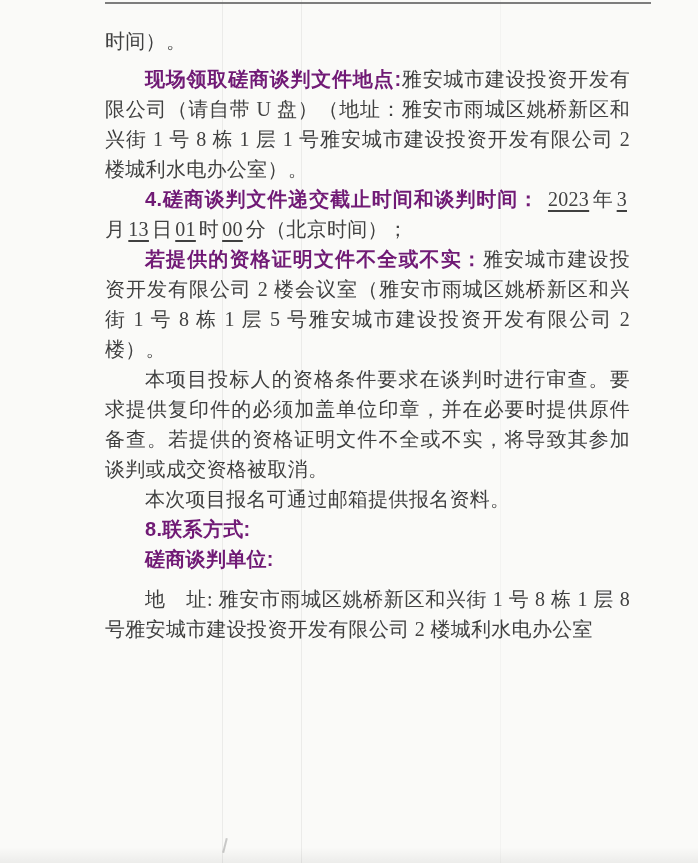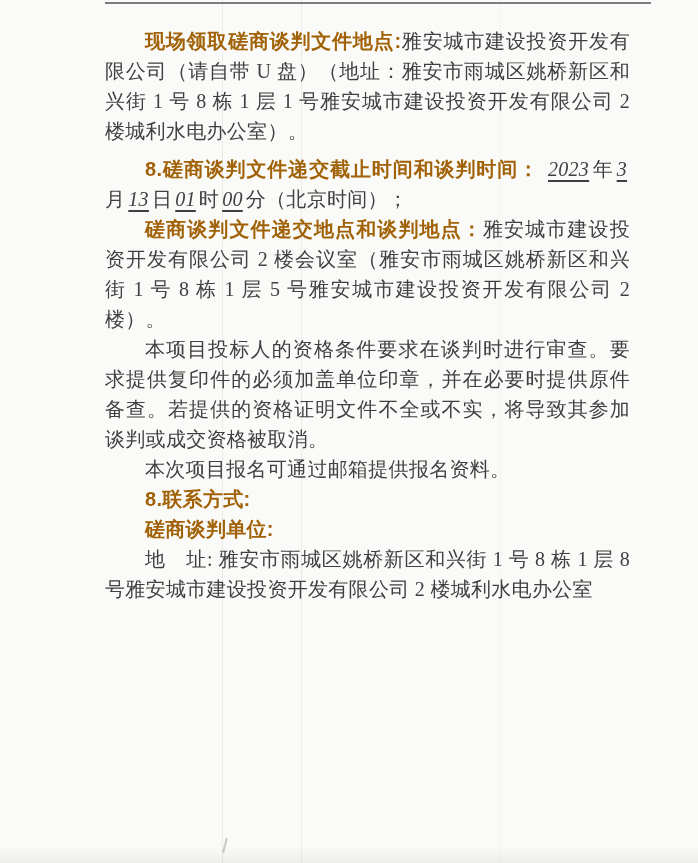--- a/index.html
+++ b/index.html
@@ -41,41 +41,41 @@
     text-align:justify;
     letter-spacing:0.3px;
   }
   .para{margin:0;}
   .para.indent{text-indent:2em;}
   .content .para:nth-child(2){margin-top:8px;}
   .content .para:nth-child(9){margin-top:10px;}
   .seg-b{
     font-weight:bold;
     font-family:"Liberation Sans","DejaVu Sans",sans-serif;
-    color:#a16207;
+    color:#701a75;
   }
   .seg-u{
     text-decoration:underline;
     text-underline-offset:4px;
     padding:0 3px;
-    font-style:italic;
   }
 </style>
 </head>
 <body>
 
 <div class="page">
   <div class="top-rule"></div>
   <div class="artifact-v a1"></div>
   <div class="artifact-v a2"></div>
   <div class="artifact-v a3"></div>
   <div class="content">
+      <p class="para"><span class="">时间）。</span></p>
       <p class="para indent"><span class="seg-b ">现场领取磋商谈判文件地点:</span><span class="">雅安城市建设投资开发有限公司（请自带 U 盘）（地址：雅安市雨城区姚桥新区和兴街 1 号 8 栋 1 层 1 号雅安城市建设投资开发有限公司 2 楼城利水电办公室）。</span></p>
-      <p class="para indent"><span class="seg-b ">8.磋商谈判文件递交截止时间和谈判时间：</span><span class="">  </span><span class="seg-u">2023</span><span class="">年</span><span class="seg-u">3</span><span class="">月</span><span class="seg-u">13</span><span class="">日</span><span class="seg-u">01</span><span class="">时</span><span class="seg-u">00</span><span class="">分（北京时间）；</span></p>
-      <p class="para indent"><span class="seg-b ">磋商谈判文件递交地点和谈判地点：</span><span class="">雅安城市建设投资开发有限公司 2 楼会议室（雅安市雨城区姚桥新区和兴街 1 号 8 栋 1 层 5 号雅安城市建设投资开发有限公司 2 楼）。</span></p>
+      <p class="para indent"><span class="seg-b ">4.磋商谈判文件递交截止时间和谈判时间：</span><span class="">  </span><span class="seg-u">2023</span><span class="">年</span><span class="seg-u">3</span><span class="">月</span><span class="seg-u">13</span><span class="">日</span><span class="seg-u">01</span><span class="">时</span><span class="seg-u">00</span><span class="">分（北京时间）；</span></p>
+      <p class="para indent"><span class="seg-b ">若提供的资格证明文件不全或不实：</span><span class="">雅安城市建设投资开发有限公司 2 楼会议室（雅安市雨城区姚桥新区和兴街 1 号 8 栋 1 层 5 号雅安城市建设投资开发有限公司 2 楼）。</span></p>
       <p class="para indent"><span class="">本项目投标人的资格条件要求在谈判时进行审查。要求提供复印件的必须加盖单位印章，并在必要时提供原件备查。若提供的资格证明文件不全或不实，将导致其参加谈判或成交资格被取消。</span></p>
       <p class="para indent"><span class="">本次项目报名可通过邮箱提供报名资料。</span></p>
       <p class="para indent"><span class="seg-b ">8.联系方式:</span></p>
       <p class="para indent"><span class="seg-b ">磋商谈判单位:</span></p>
       <p class="para indent"><span class="">地　址: 雅安市雨城区姚桥新区和兴街 1 号 8 栋 1 层 8 号雅安城市建设投资开发有限公司 2 楼城利水电办公室</span></p>
     </div>
   <div class="scratch"></div>
   <div class="bottom-shade"></div>
 </div>
 

